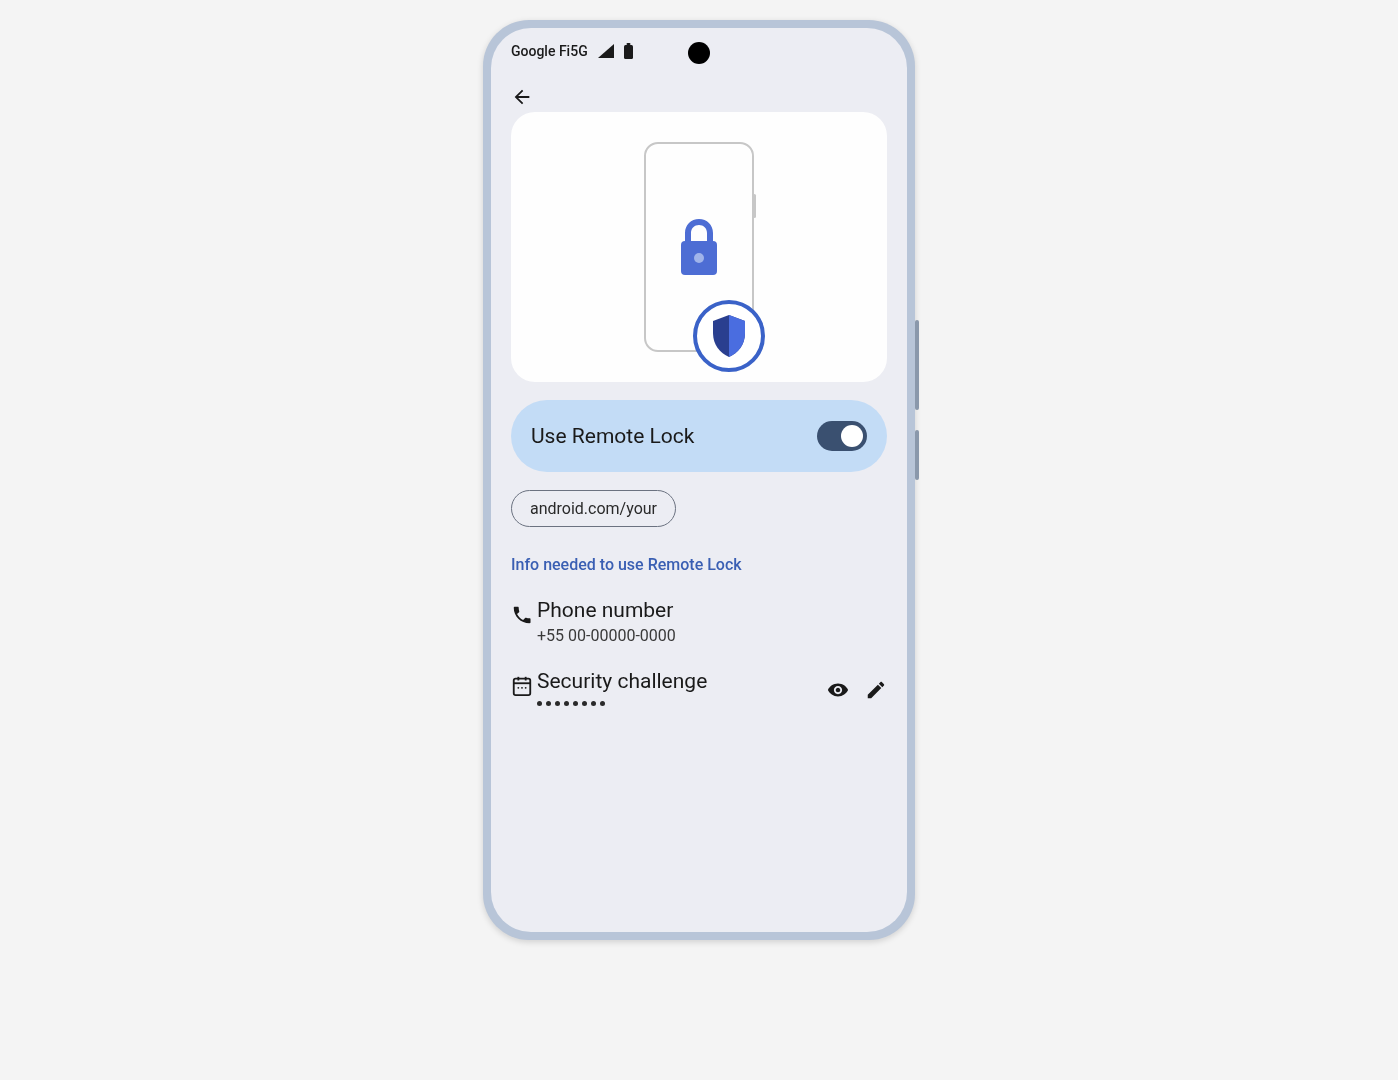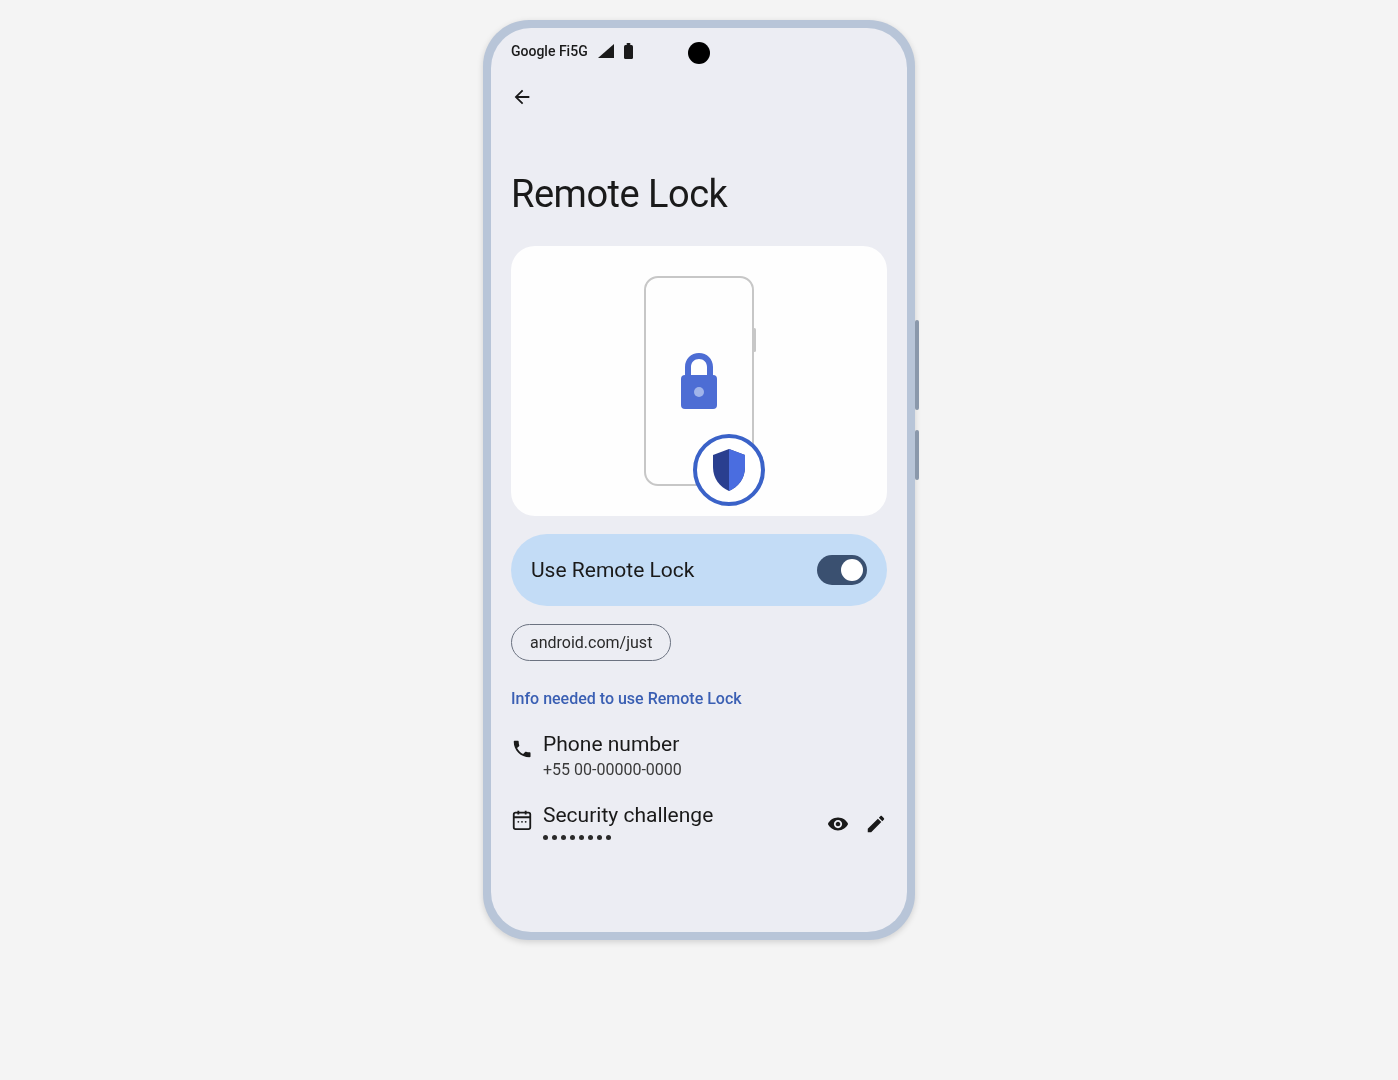--- a/index.html
+++ b/index.html
@@ -167,21 +167,21 @@
   }
   .section-header {
     margin-top: 28px;
     font-size: 16px;
     font-weight: 500;
     color: #3a5fb3;
   }
   .item-row {
     display: flex;
     align-items: flex-start;
-    gap: 10px;
+    gap: 4px;
     margin-top: 24px;
   }
   .item-icon { width: 22px; height: 22px; flex-shrink: 0; margin-top: 6px; }
   .item-body { flex: 1; }
   .item-title { font-size: 21px; color: #1a1a1a; }
   .item-sub { font-size: 16px; color: #3a3a3a; margin-top: 4px; }
   .item-actions { display: flex; gap: 16px; align-items: center; margin-top: 10px; }
   .action-icon { width: 22px; height: 22px; cursor: pointer; }
   .dots-row { display:flex; gap:4px; margin-top:8px; }
   .dot { width:5px; height:5px; background:#2a2a2a; border-radius:50%; }
@@ -209,21 +209,20 @@
       </div>
     </div>
 
     <div class="nav-bar">
       <svg class="back-icon" viewBox="0 0 24 24">
           <path d="M20 11H7.8l5.6-5.6L12 4l-8 8 8 8 1.4-1.4L7.8 13H20z" fill="#1a1a1a"></path>
         </svg>
     </div>
 
     <div class="content">
-      <h1 class="page-title">Remote Lock</h1>
 
       <div class="illustration-card">
         <div class="illus-phone">
           <svg width="44" height="56" viewBox="0 0 44 56">
             <path d="M22 0 C14 0 8 6 8 14 L8 22 L14 22 L14 14 C14 9 17.5 6 22 6 C26.5 6 30 9 30 14 L30 22 L36 22 L36 14 C36 6 30 0 22 0 Z" fill="#4d6dd4"></path>
             <rect x="4" y="22" width="36" height="34" rx="4" fill="#4d6dd4"></rect>
             <circle cx="22" cy="39" r="5" fill="#a0b4ea"></circle>
           </svg>
         </div>
         <div class="shield-badge">
@@ -233,21 +232,21 @@
           </svg>
         </div>
       </div>
 
       <div class="toggle-row">
         <span class="toggle-label">Use Remote Lock</span>
         <div class="toggle"></div>
       </div>
 
 
-      <div class="link-chip">android.com/just</div>
+      <div class="link-chip">android.com/your</div>
 
       <div class="section-header">Info needed to use Remote Lock</div>
 
       <div class="item-row">
         <svg class="item-icon" viewBox="0 0 24 24">
             <path d="M6.6 10.8c1.4 2.8 3.8 5.2 6.6 6.6l2.2-2.2c.3-.3.7-.4 1.1-.2 1.2.4 2.5.6 3.8.6.6 0 1 .5 1 1V20c0 .6-.5 1-1 1C10.6 21 3 13.4 3 4c0-.6.5-1 1-1h3.4c.6 0 1 .5 1 1 0 1.3.2 2.6.6 3.8.1.4 0 .8-.2 1.1L6.6 10.8z" fill="#1a1a1a"></path>
           </svg>
         <div class="item-body">
           <div class="item-title">Phone number</div>
           <div class="item-sub">+55 00-00000-0000</div>

